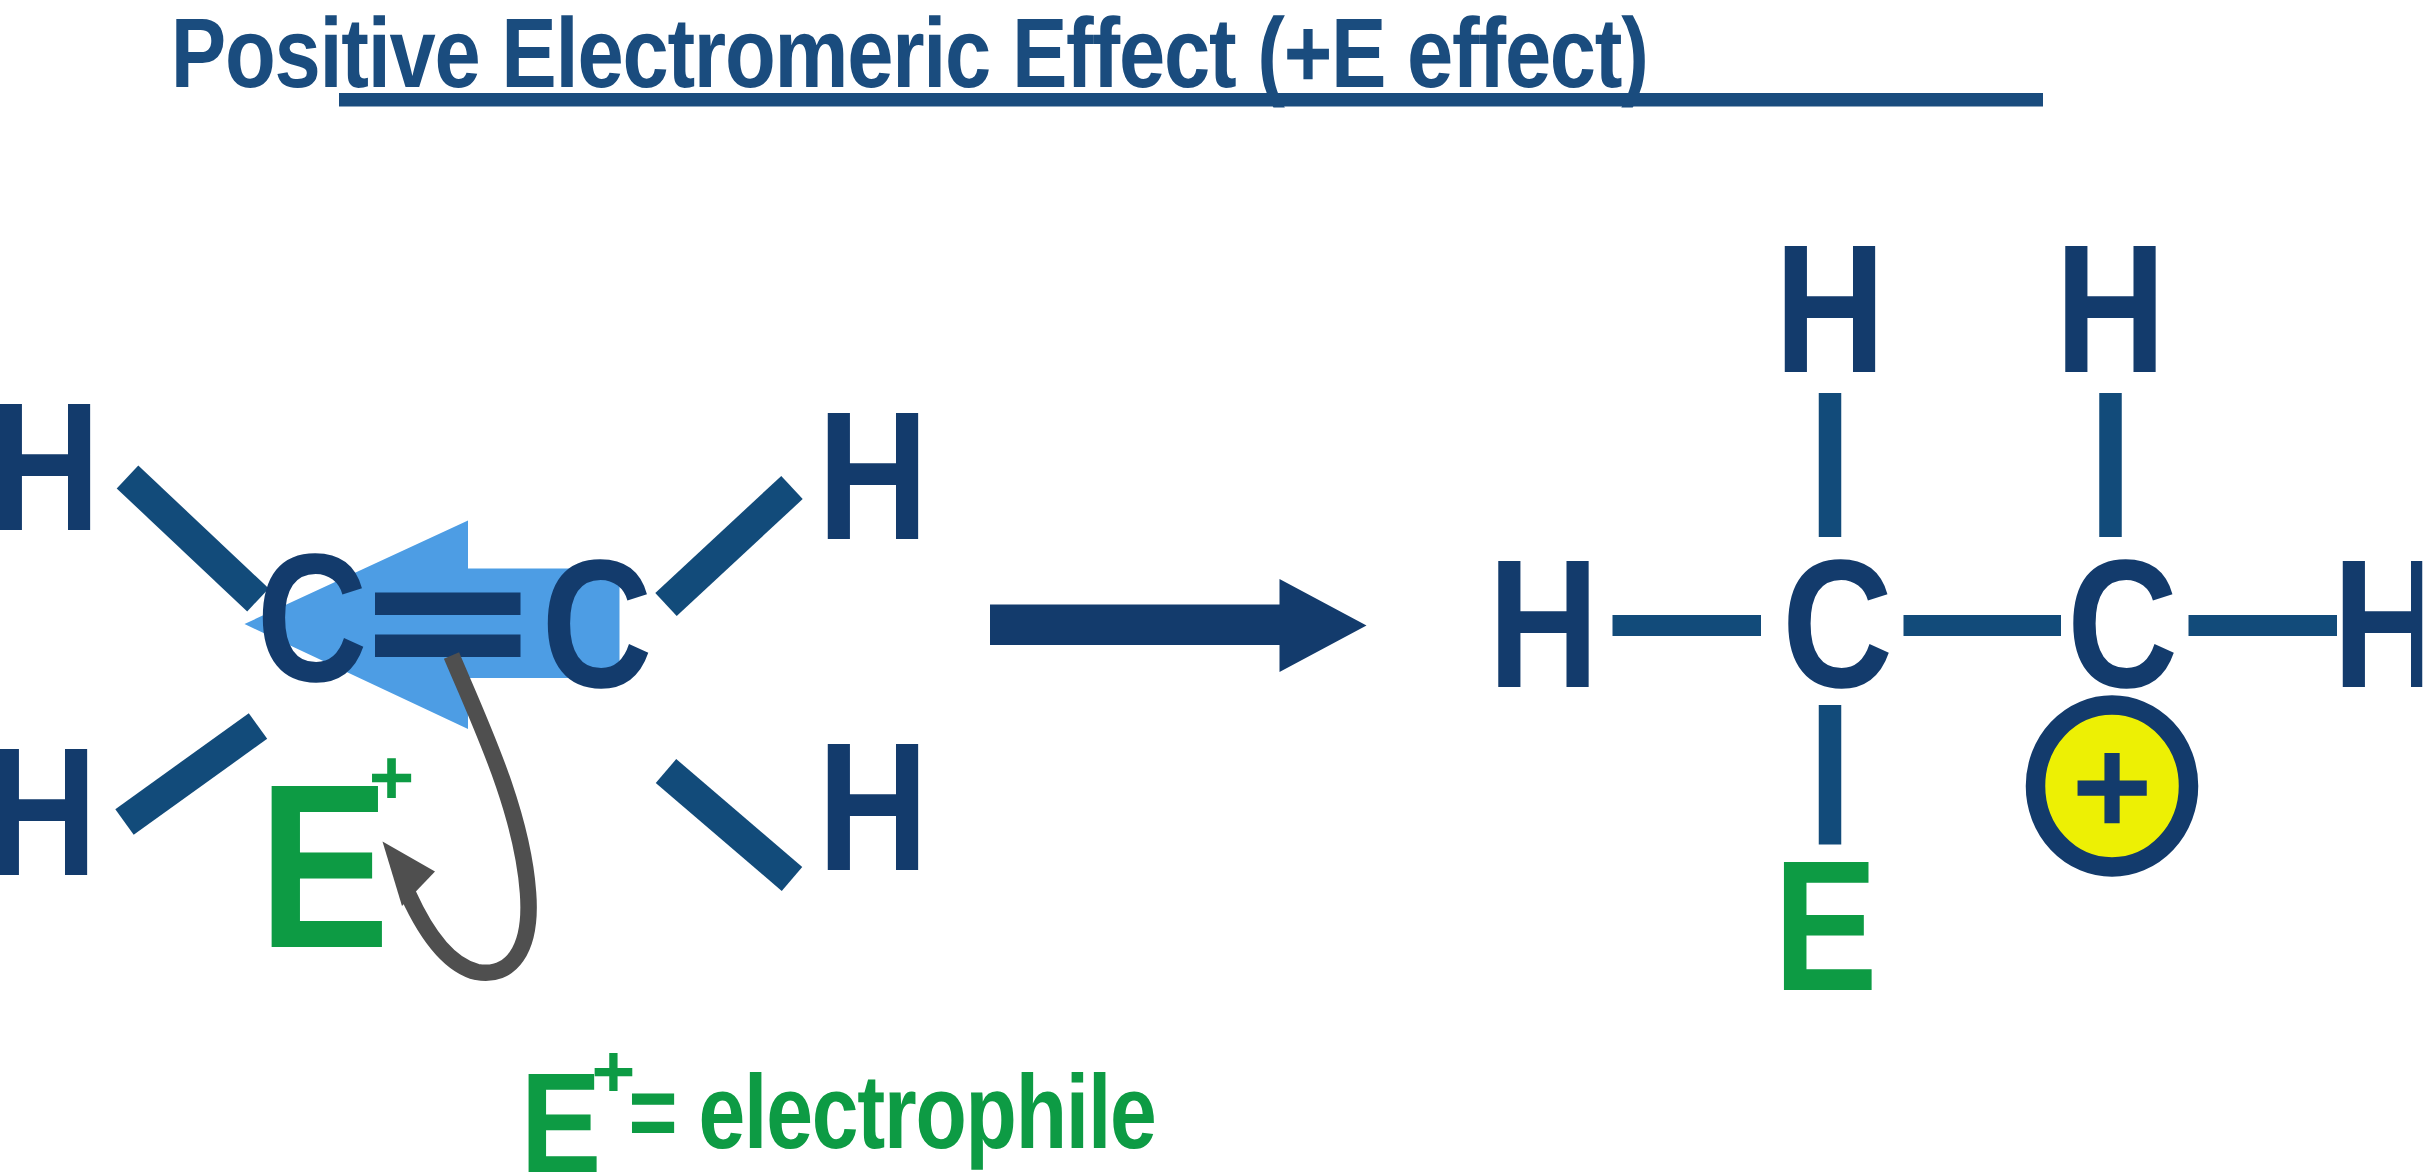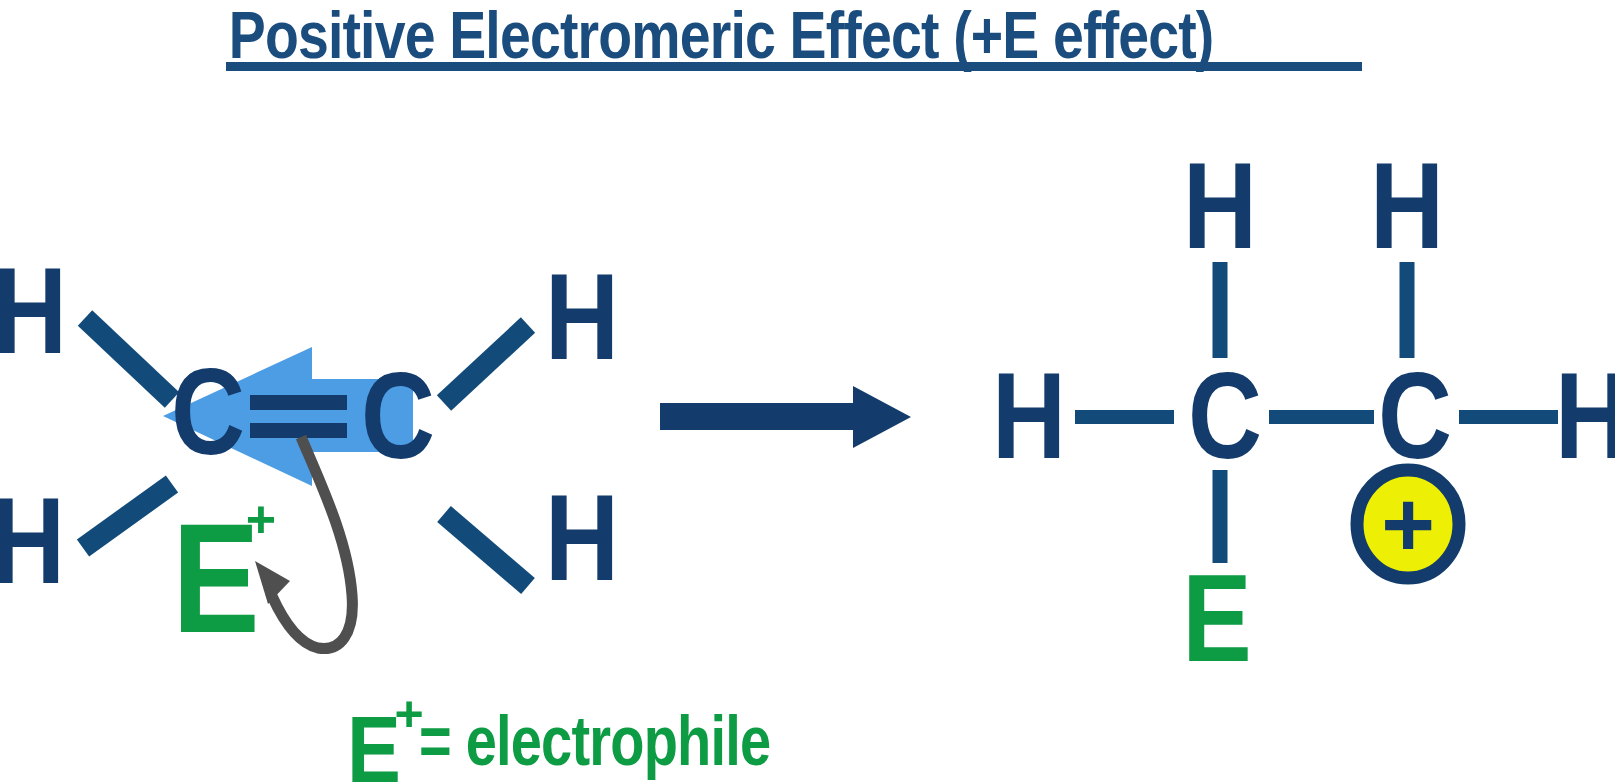--- a/index.html
+++ b/index.html
@@ -1,21 +1,21 @@
 <!DOCTYPE html>
 <html><head>
 <meta charset="utf-8">
 <style>
   html,body{margin:0;padding:0;background:#ffffff;}
   .canvas{
     position:relative;width:1615px;height:784px;background:#ffffff;
     overflow:hidden;font-family:"Liberation Sans", sans-serif;
   }
   .canvas svg{position:absolute;left:0;top:0;}
-  .titlewrap{position:absolute;left:0;top:2px;width:1442px;text-align:center;}
+  .titlewrap{position:absolute;left:0;top:2px;width:1442px;text-align:left;padding-left:20px;}
   .title{
     display:inline-block;font-size:66px;font-weight:bold;color:#1A4C7E;
     line-height:1;white-space:nowrap;letter-spacing:-1px;
     transform:scaleX(0.84);transform-origin:center top;
   }
   .underline{position:absolute;left:226px;top:62px;width:1136px;height:9px;background:#1A4C7E;}
   .atom{
     position:absolute;font-weight:bold;line-height:1;white-space:pre;
     color:#133B6C;transform:translate(-50%,-50%) scaleX(0.84);
   }

